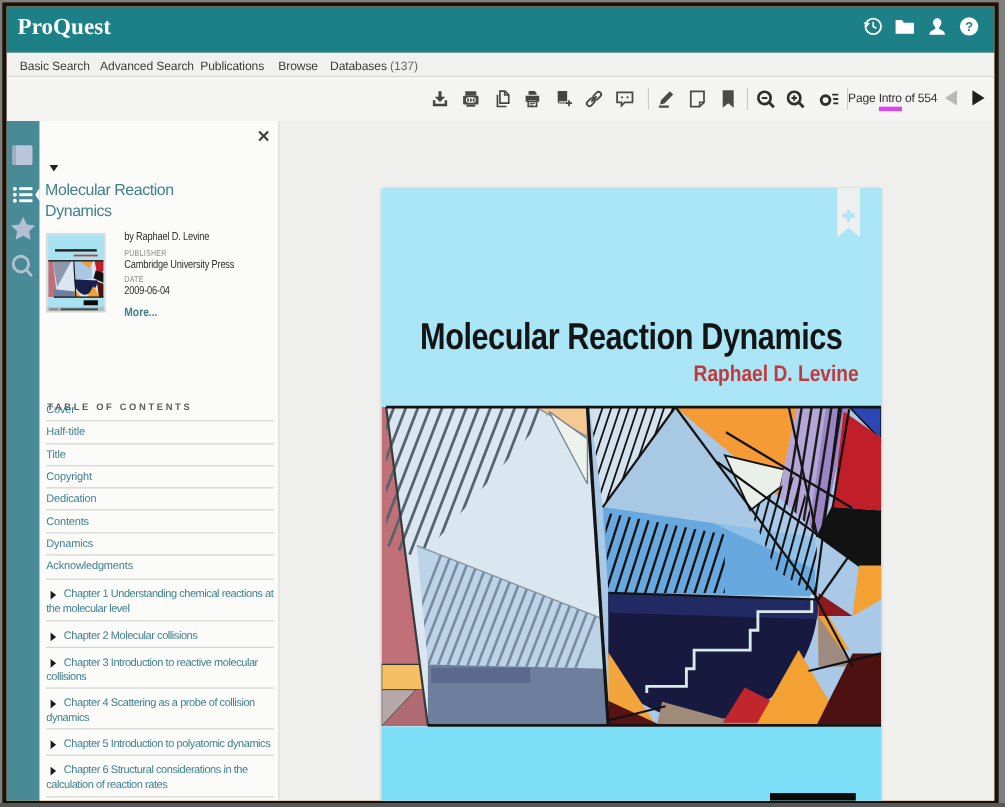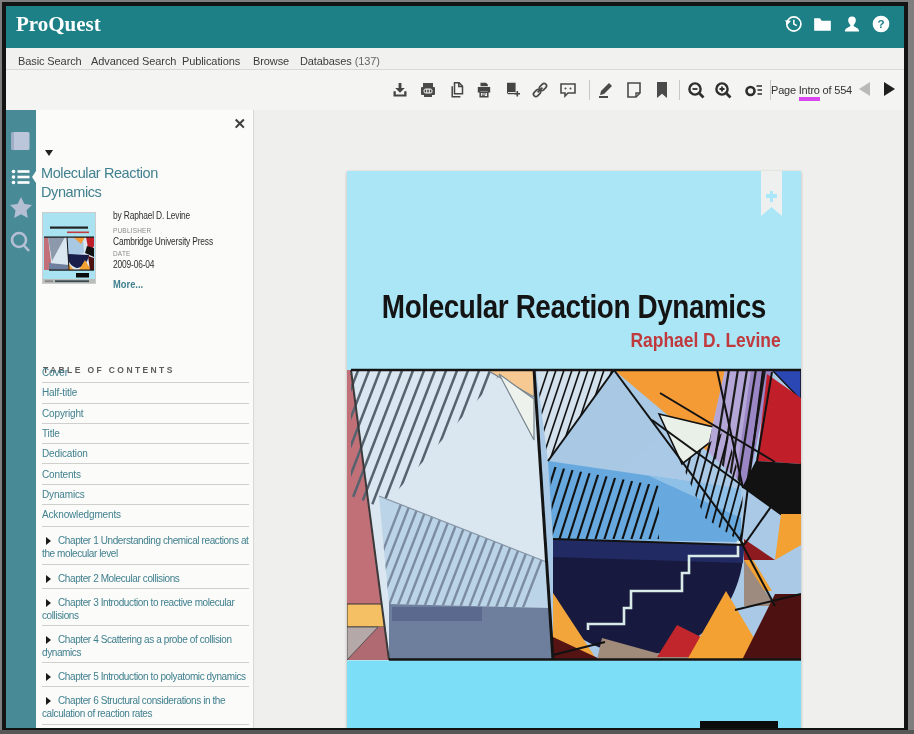--- a/index.html
+++ b/index.html
@@ -249,22 +249,22 @@
       <div class="lbl">PUBLISHER</div>
       <div style="margin-bottom:2px">Cambridge University Press</div>
       <div class="lbl">DATE</div>
       <div>2009-06-04</div>
     </div>
     <div class="morelink">More...</div>
     <div class="toclbl">TABLE OF CONTENTS</div>
     <div class="toc">
       <div class="ti">Cover</div>
       <div class="ti">Half-title</div>
+      <div class="ti">Title</div>
       <div class="ti">Copyright</div>
-      <div class="ti">Title</div>
       <div class="ti">Dedication</div>
       <div class="ti">Contents</div>
       <div class="ti">Dynamics</div>
       <div class="ti" style="padding-bottom:5.4px">Acknowledgments</div>
       <div class="ti ch"><span class="arrw"></span>Chapter 1 Understanding chemical reactions at the molecular level</div>
       <div class="ti ch"><span class="arrw"></span>Chapter 2 Molecular collisions</div>
       <div class="ti ch"><span class="arrw"></span>Chapter 3 Introduction to reactive molecular collisions</div>
       <div class="ti ch"><span class="arrw"></span>Chapter 4 Scattering as a probe of collision dynamics</div>
       <div class="ti ch"><span class="arrw"></span>Chapter 5 Introduction to polyatomic dynamics</div>
       <div class="ti ch"><span class="arrw"></span>Chapter 6 Structural considerations in the calculation of reaction rates</div>

